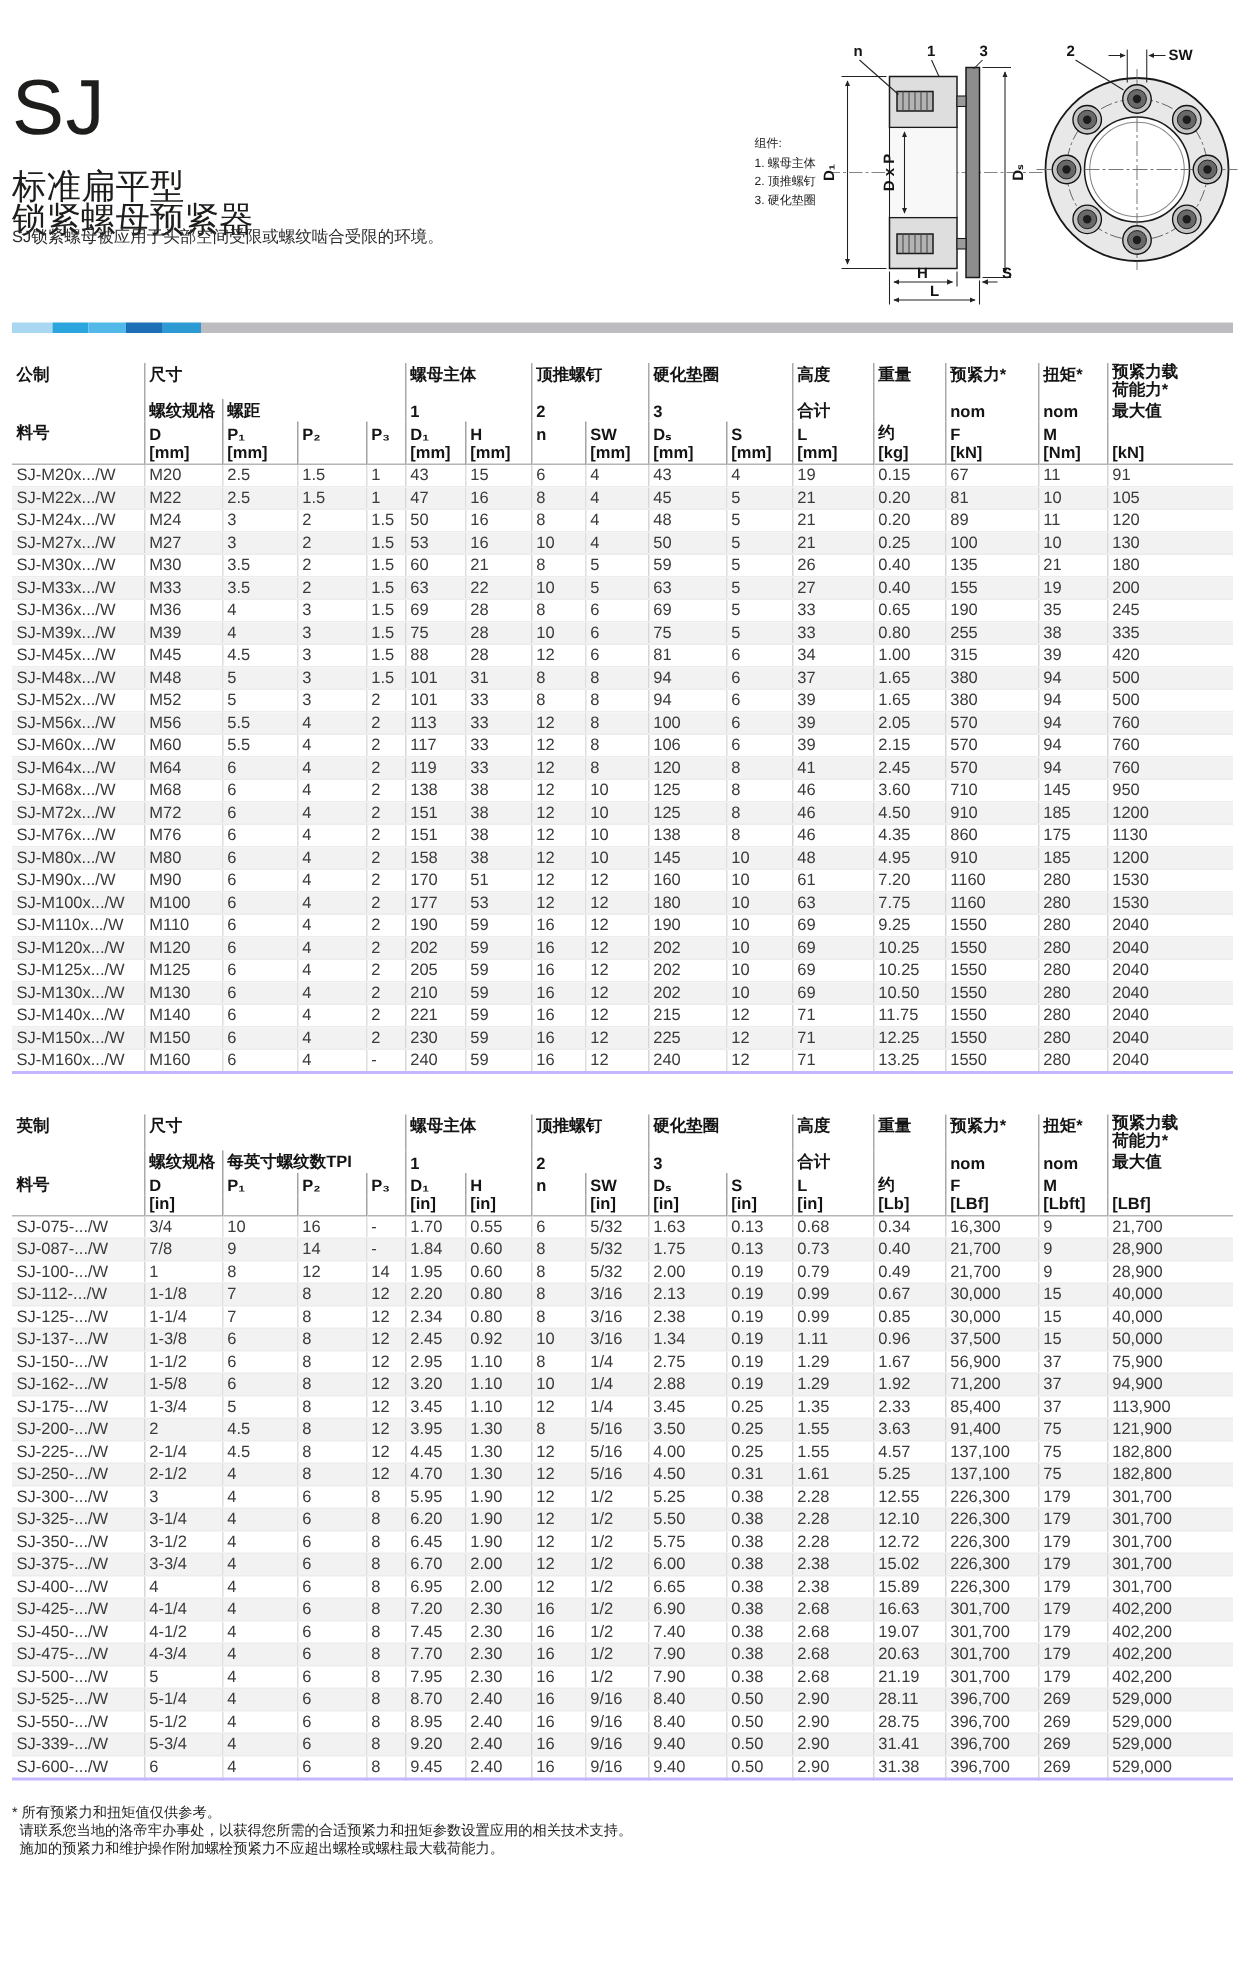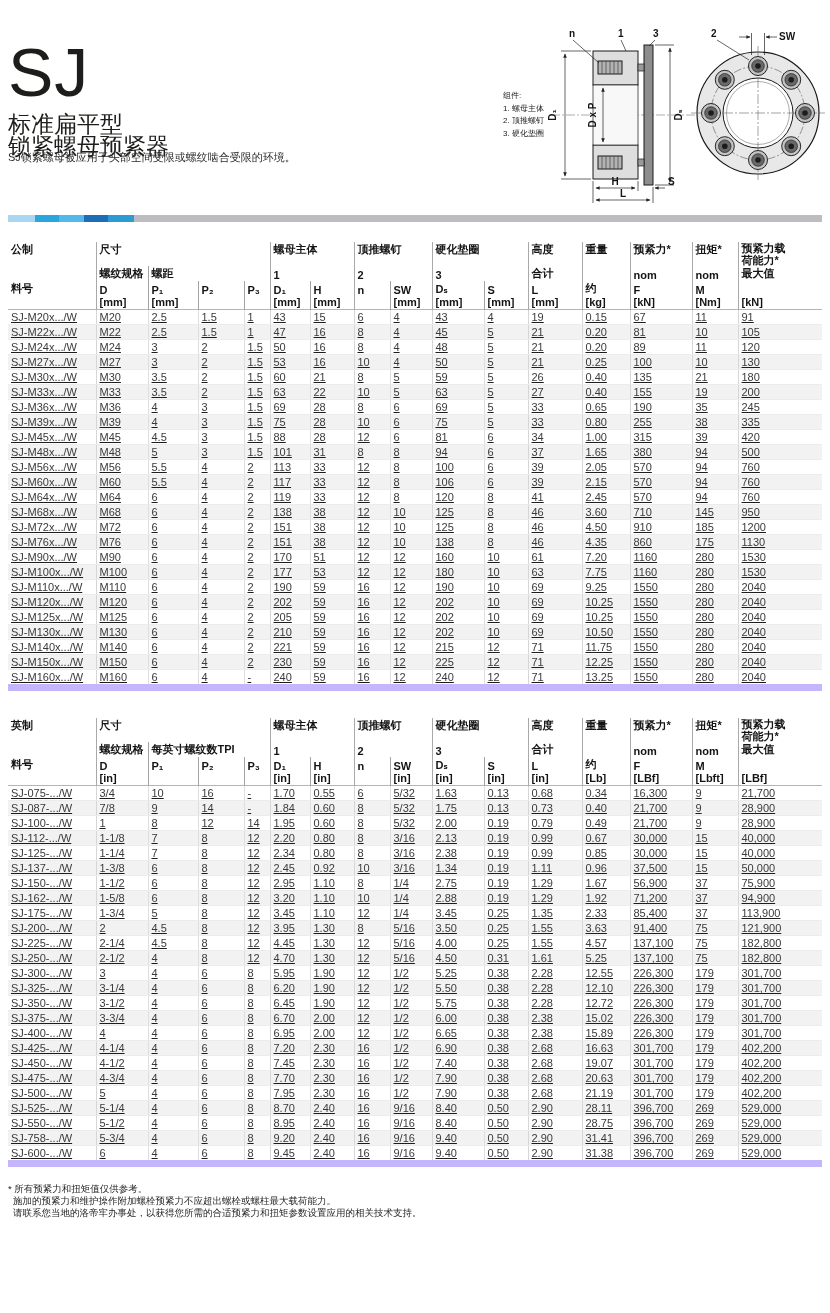--- a/index.html
+++ b/index.html
@@ -2,21 +2,21 @@
 <html><head>
 <meta charset="utf-8">
 <style>
   html,body{margin:0;padding:0;}
   body{
     width:830px;height:1313px;overflow:hidden;background:#fff;position:relative;
     font-family:"Liberation Sans","DejaVu Sans",sans-serif;color:#1d1d1b;
     -webkit-font-smoothing:antialiased;
   }
   
-  .product-code{position:absolute;left:8px;top:46px;font-size:68px;line-height:52px;font-weight:400;letter-spacing:1px;}
+  .product-code{position:absolute;left:8px;top:46px;font-size:52px;line-height:52px;font-weight:400;letter-spacing:1px;}
   .subtitle1{position:absolute;left:8px;top:111px;font-size:23px;line-height:27px;font-weight:400;}
   .subtitle2{position:absolute;left:8px;top:133px;font-size:23px;line-height:27px;font-weight:400;}
   .description{position:absolute;left:8px;top:150px;font-size:11px;color:#2b2b2b;}
   
   .legend{position:absolute;left:503px;top:90px;font-size:8px;line-height:12.5px;color:#222;}
   .drawing{position:absolute;left:543px;top:27px;}
   .drawing text{font-size:10px;font-weight:600;fill:#141414;font-family:"Liberation Sans","DejaVu Sans",sans-serif;}
   
   .accent-bar{margin-top:215px;margin-left:8px;width:814px;height:7px;display:flex;}
   .accent-bar .s1{width:27px;background:#a9d7f2;}
@@ -34,21 +34,21 @@
   .r4 th{height:13px;font-weight:400;font-size:10.5px;color:#3c3c3c;vertical-align:top;}
   thead{border-bottom:1px solid #b5b5b5;}
   th.gb{border-left:1px solid #a9a9a9;}
   th.ib{border-left:1px solid #a3a3a3;}
   th.ctr{text-align:center;}
   .capw{display:inline-block;width:52px;white-space:normal;line-height:12px;}
   tbody td{font-size:11px;color:#3a3a3a;height:14px;line-height:14px;padding:0 3px;white-space:nowrap;overflow:hidden;border-bottom:1px solid #ececec;}
   tbody td.gb{border-left:1px solid #d6d6d6;}
   tbody td.ib{border-left:1px solid #dedede;}
   tbody tr:nth-child(even){background:#f2f2f2;}
-  tbody{border-bottom:7px solid #c4b5fd;text-decoration:underline;}
+  tbody{border-bottom:2px solid #c4b5fd;}
   table.imperial{margin-top:27px;}
   
   .footnotes{margin:16px 0 0 8px;font-size:9.5px;line-height:12px;color:#1f1f1f;}
   .footnotes .fn2{padding-left:5px;}
 </style>
 </head>
 <body>
 
 <div class="product-code">SJ</div>
 <div class="subtitle1">标准扁平型</div>
@@ -438,20 +438,38 @@
         <td class="ib">8</td>
         <td class="gb">94</td>
         <td class="ib">6</td>
         <td class="gb">37</td>
         <td class="gb">1.65</td>
         <td class="gb">380</td>
         <td class="gb">94</td>
         <td class="gb">500</td>
       </tr>
       <tr>
+        <td>SJ-M52x.../W</td>
+        <td class="gb">M52</td>
+        <td class="ib">5</td>
+        <td class="ib">3</td>
+        <td class="ib">2</td>
+        <td class="gb">101</td>
+        <td class="ib">33</td>
+        <td class="gb">8</td>
+        <td class="ib">8</td>
+        <td class="gb">94</td>
+        <td class="ib">6</td>
+        <td class="gb">39</td>
+        <td class="gb">1.65</td>
+        <td class="gb">380</td>
+        <td class="gb">94</td>
+        <td class="gb">500</td>
+      </tr>
+      <tr>
         <td>SJ-M56x.../W</td>
         <td class="gb">M56</td>
         <td class="ib">5.5</td>
         <td class="ib">4</td>
         <td class="ib">2</td>
         <td class="gb">113</td>
         <td class="ib">33</td>
         <td class="gb">12</td>
         <td class="ib">8</td>
         <td class="gb">100</td>
@@ -544,20 +562,38 @@
         <td class="ib">38</td>
         <td class="gb">12</td>
         <td class="ib">10</td>
         <td class="gb">138</td>
         <td class="ib">8</td>
         <td class="gb">46</td>
         <td class="gb">4.35</td>
         <td class="gb">860</td>
         <td class="gb">175</td>
         <td class="gb">1130</td>
+      </tr>
+      <tr>
+        <td>SJ-M80x.../W</td>
+        <td class="gb">M80</td>
+        <td class="ib">6</td>
+        <td class="ib">4</td>
+        <td class="ib">2</td>
+        <td class="gb">158</td>
+        <td class="ib">38</td>
+        <td class="gb">12</td>
+        <td class="ib">10</td>
+        <td class="gb">145</td>
+        <td class="ib">10</td>
+        <td class="gb">48</td>
+        <td class="gb">4.95</td>
+        <td class="gb">910</td>
+        <td class="gb">185</td>
+        <td class="gb">1200</td>
       </tr>
       <tr>
         <td>SJ-M90x.../W</td>
         <td class="gb">M90</td>
         <td class="ib">6</td>
         <td class="ib">4</td>
         <td class="ib">2</td>
         <td class="gb">170</td>
         <td class="ib">51</td>
         <td class="gb">12</td>
@@ -1208,21 +1244,21 @@
         <td class="ib">9/16</td>
         <td class="gb">8.40</td>
         <td class="ib">0.50</td>
         <td class="gb">2.90</td>
         <td class="gb">28.75</td>
         <td class="gb">396,700</td>
         <td class="gb">269</td>
         <td class="gb">529,000</td>
       </tr>
       <tr>
-        <td>SJ-758-.../W</td>
+        <td>SJ-339-.../W</td>
         <td class="gb">5-3/4</td>
         <td class="ib">4</td>
         <td class="ib">6</td>
         <td class="ib">8</td>
         <td class="gb">9.20</td>
         <td class="ib">2.40</td>
         <td class="gb">16</td>
         <td class="ib">9/16</td>
         <td class="gb">9.40</td>
         <td class="ib">0.50</td>
@@ -1248,15 +1284,15 @@
         <td class="gb">31.38</td>
         <td class="gb">396,700</td>
         <td class="gb">269</td>
         <td class="gb">529,000</td>
       </tr>
     </tbody>
 </table>
 
 <div class="footnotes">
   <div>* 所有预紧力和扭矩值仅供参考。</div>
+  <div class="fn2">请联系您当地的洛帝牢办事处，以获得您所需的合适预紧力和扭矩参数设置应用的相关技术支持。</div>
   <div class="fn2">施加的预紧力和维护操作附加螺栓预紧力不应超出螺栓或螺柱最大载荷能力。</div>
-  <div class="fn2">请联系您当地的洛帝牢办事处，以获得您所需的合适预紧力和扭矩参数设置应用的相关技术支持。</div>
 </div>
 
 </body></html>

